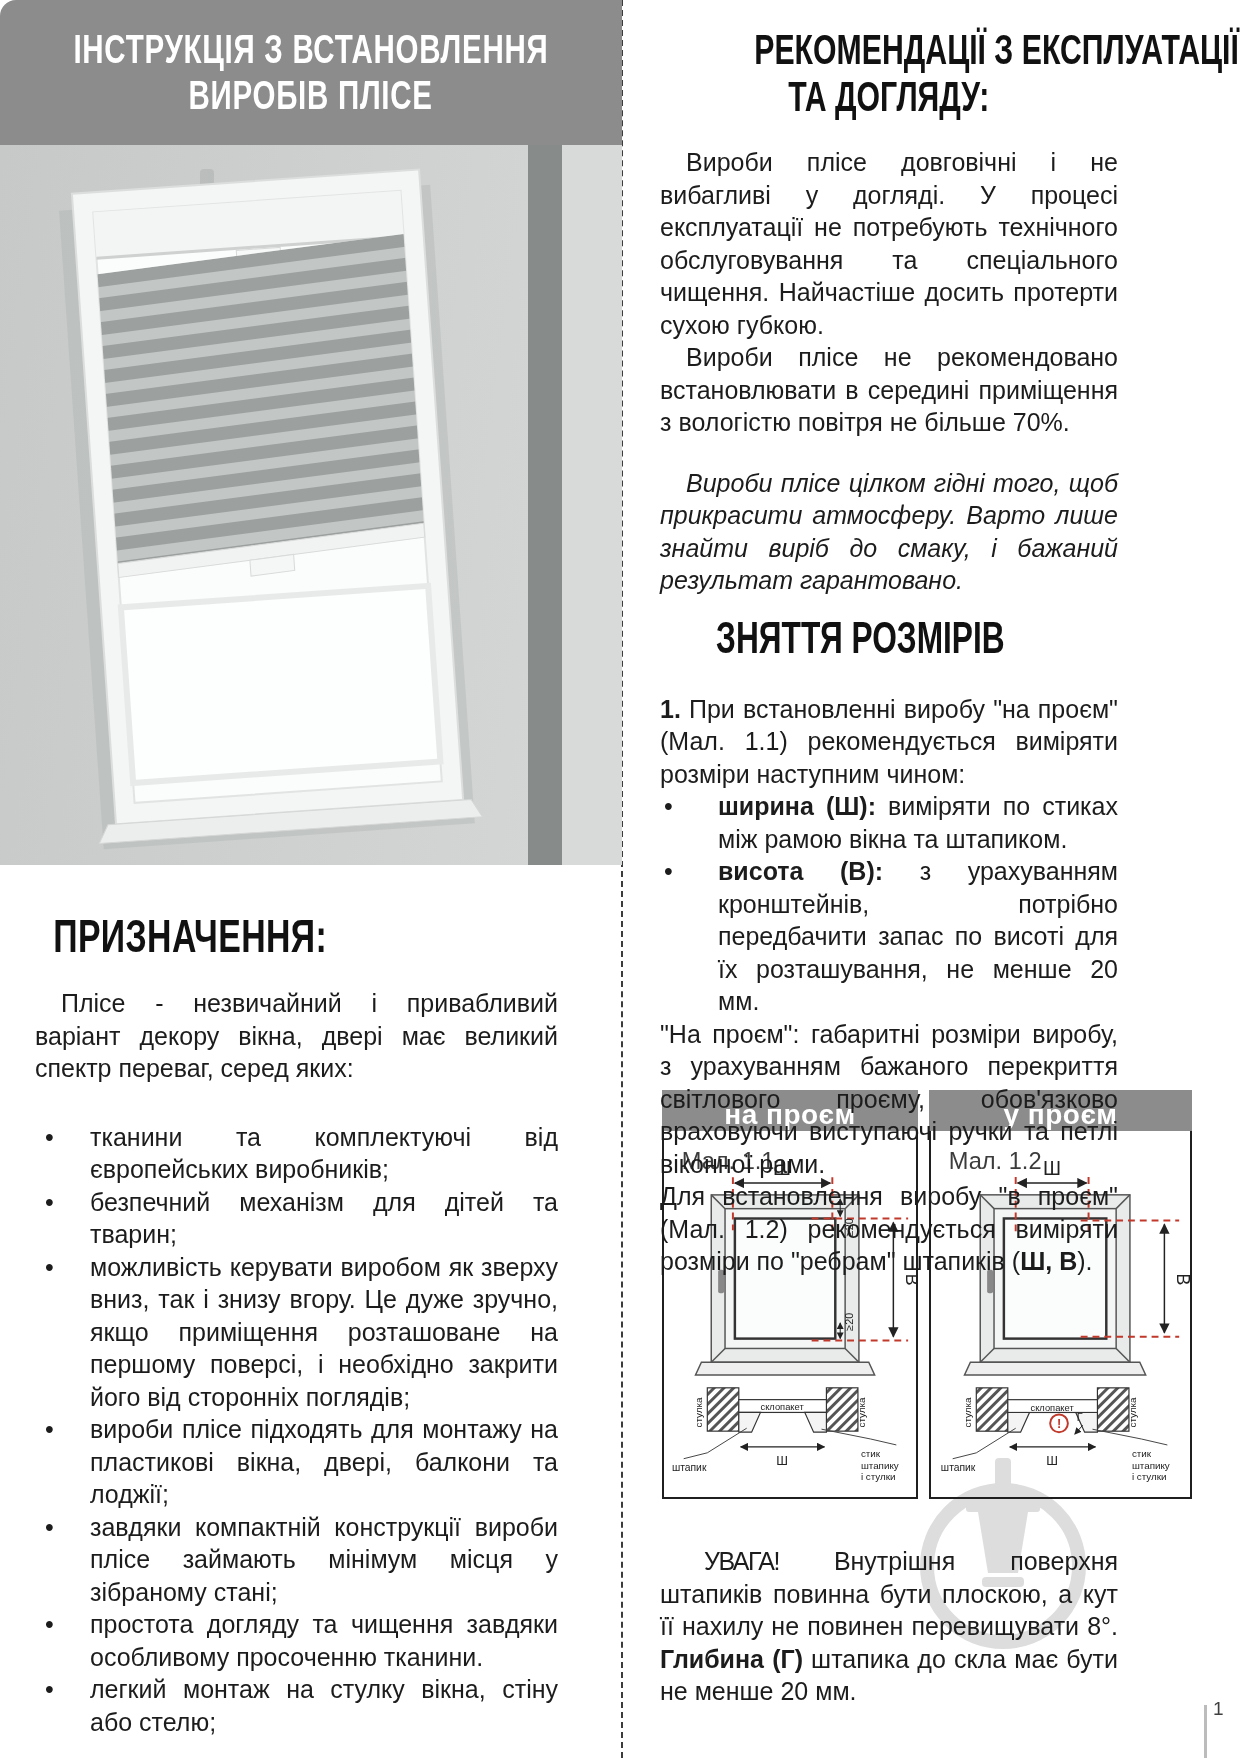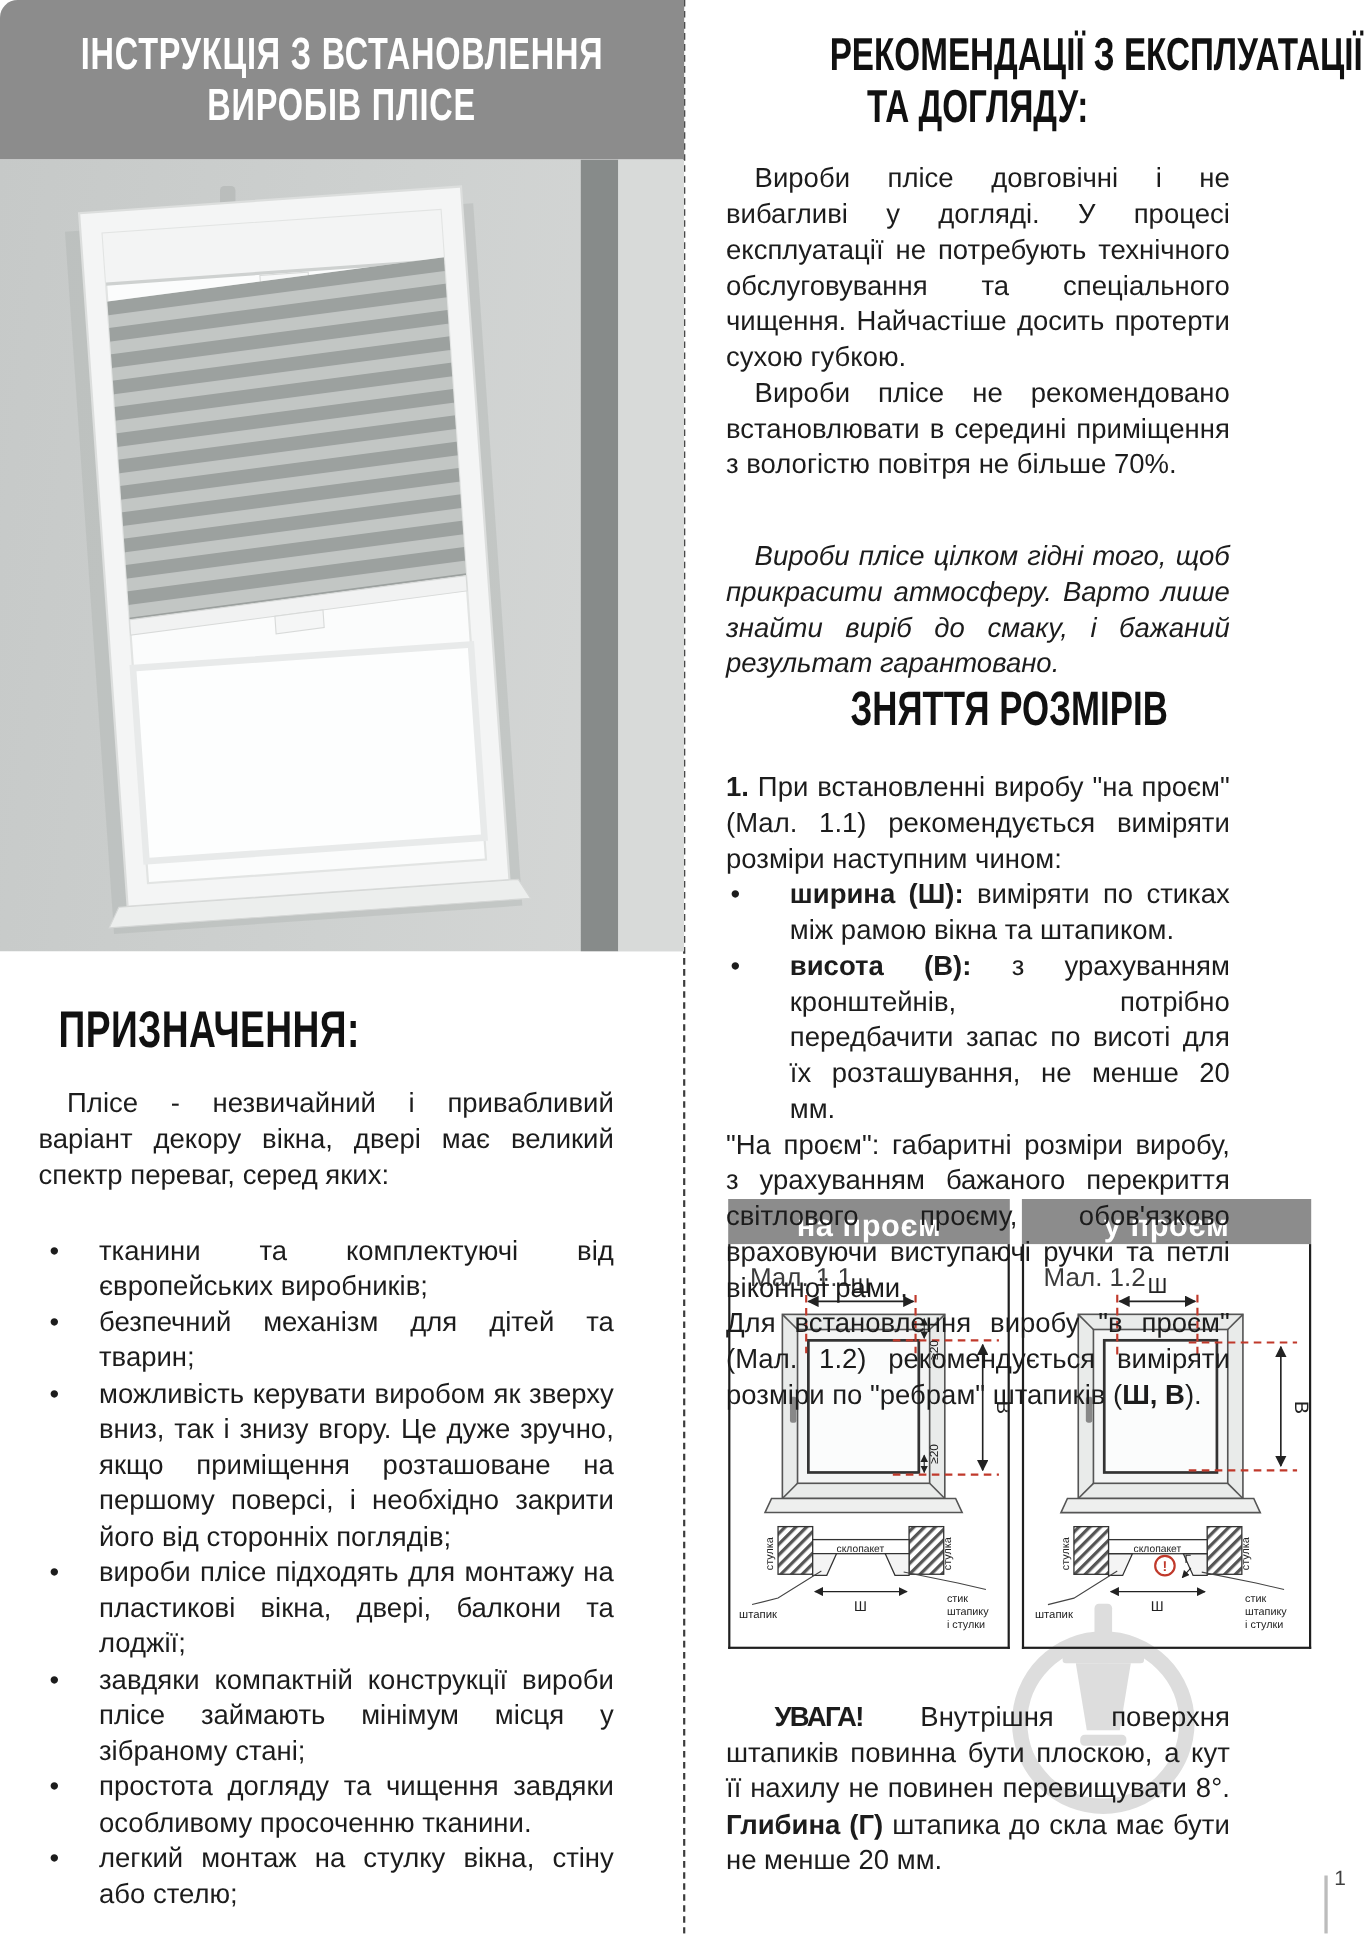--- a/index.html
+++ b/index.html
@@ -31,22 +31,22 @@
   .divider { position:absolute; left:621px; top:0; height:1758px;
              border-left:2px dashed #3c3c3c; z-index:1; }
 
   
   .rcol { position:absolute; left:660px; top:26px; width:458px; z-index:3; }
   .r-title { text-align:center; line-height:1.12; }
   .r-title .cond { font-size:42px; color:#111; }
   .rp { margin:0; text-align:justify; font-size:25px; line-height:1.3; }
   .indent { text-indent:26px; }
   .it { font-style:italic; }
-  .mt-gap { margin-top:51px; }
-  .m-title-wrap { text-align:right; }
+  .mt-gap { margin-top:28px; }
+  .m-title-wrap { text-align:left; margin-top:16px; }
   .m-title-wrap .cond { font-size:44px; color:#111; }
   .step { margin-top:30px; }
   .r-blist { margin:0; padding:0; list-style:none; text-align:justify;
              font-size:25px; line-height:1.3; }
   .r-blist li { position:relative; padding-left:58px; }
   .r-blist li::before { content:"\2022"; position:absolute; left:4px; top:0; }
 
   
   .diag { position:absolute; top:1090px; z-index:2; }
   .diag1 { left:662px; width:256px; }
@@ -55,21 +55,21 @@
               align-items:flex-end; justify-content:center; font-size:28px;
               font-weight:bold; letter-spacing:.5px; }
   .diag-body { position:relative; height:366px; border:2px solid #1f1f1f;
                border-top:none; background:transparent; }
   .diag-body svg { display:block; width:100%; height:100%;
                    font-family:"Liberation Sans", sans-serif; }
 
   
   .attn { position:absolute; left:660px; top:1520px; width:458px; z-index:4;
           text-align:justify; font-size:25px; line-height:1.3; text-indent:44px; }
-  .attn-b { font-weight:700; letter-spacing:-1.5px; }
+  .attn-b { font-weight:400; letter-spacing:-1.5px; }
 
   
   .wm2 { position:absolute; left:893px; top:1438px; width:220px; height:230px;
          z-index:1; pointer-events:none; }
 
   
   .foot-line { position:absolute; left:1204px; top:1705px; height:53px;
                border-left:3px solid #bcbcbc; z-index:2; }
   .page-num { position:absolute; left:1213px; top:1698px; font-size:19px;
               color:#3f3f3f; z-index:2; }

